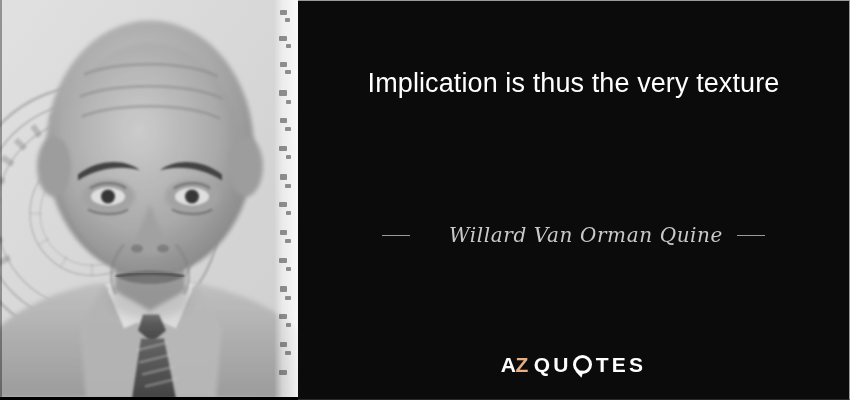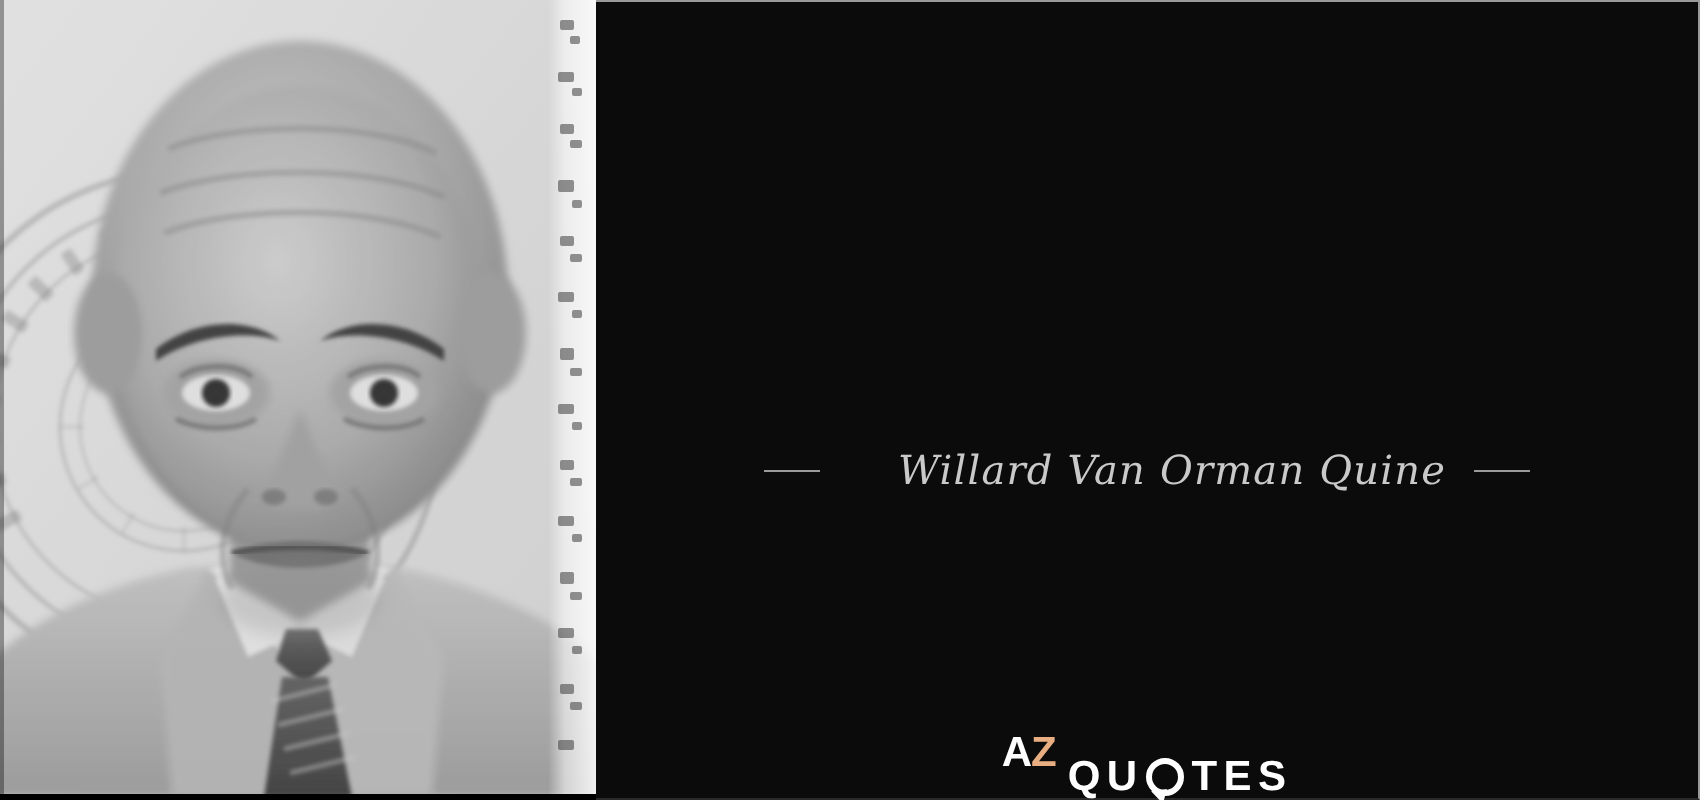--- a/index.html
+++ b/index.html
@@ -165,21 +165,20 @@
   .logo-z { color: #e8ae82; }
 
   .logo-quotes {
     display: flex;
     align-items: center;
     font-size: 21px;
     font-weight: 700;
     color: #ffffff;
     letter-spacing: 3.2px;
     line-height: 1;
-    margin-top: 24px;
   }
 
   .logo-bubble {
     position: relative;
     display: inline-block;
     width: 19px;
     height: 19px;
     margin: 0 4px 0 1px;
   }
 
@@ -433,20 +432,21 @@
       <span style="left:8px;  top:323px; width:5px;  height:4px;"></span>
       <span style="left:2px;  top:342px; width:7px;  height:5px;"></span>
       <span style="left:7px;  top:351px; width:6px;  height:4px;"></span>
       <span style="left:1px;  top:370px; width:8px;  height:5px;"></span>
     </div>
   </div>
 
   <div class="text-panel">
 
     <div class="quote-text">
+      <div>Implication is thus the very texture</div>
     </div>
 
     <div class="attribution">
       <span class="attr-dash"></span>
       <span class="attr-name">Willard Van Orman Quine</span>
       <span class="attr-dash"></span>
     </div>
 
     <div class="logo">
       <div class="logo-inner">

